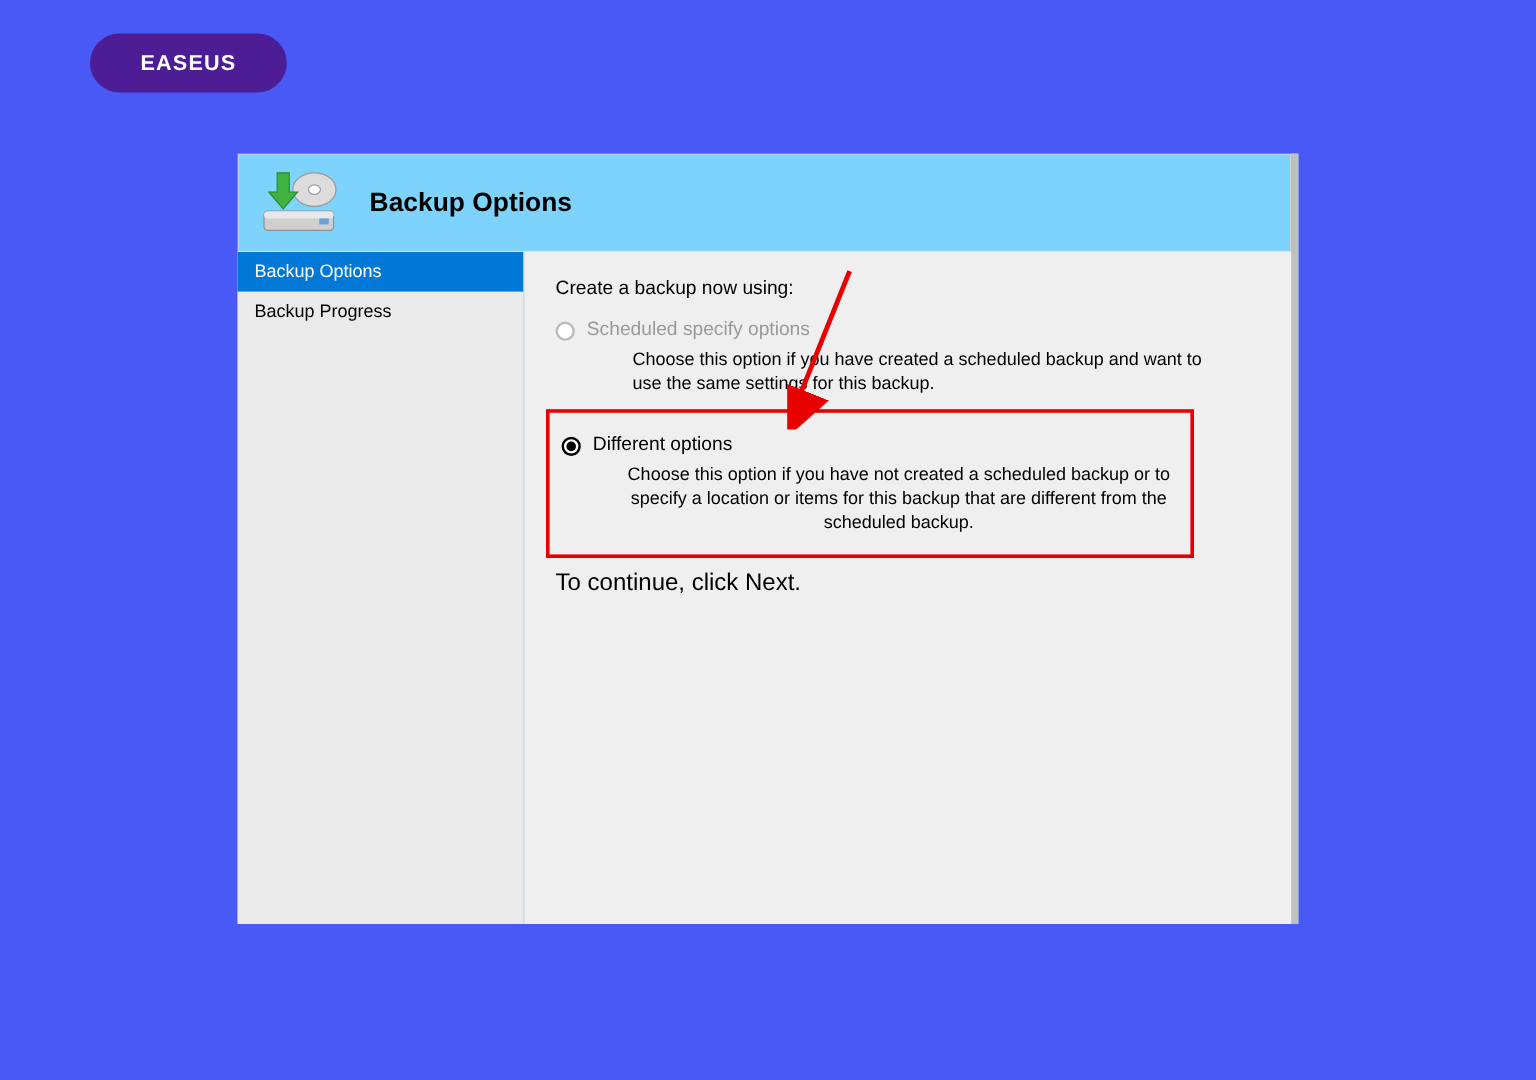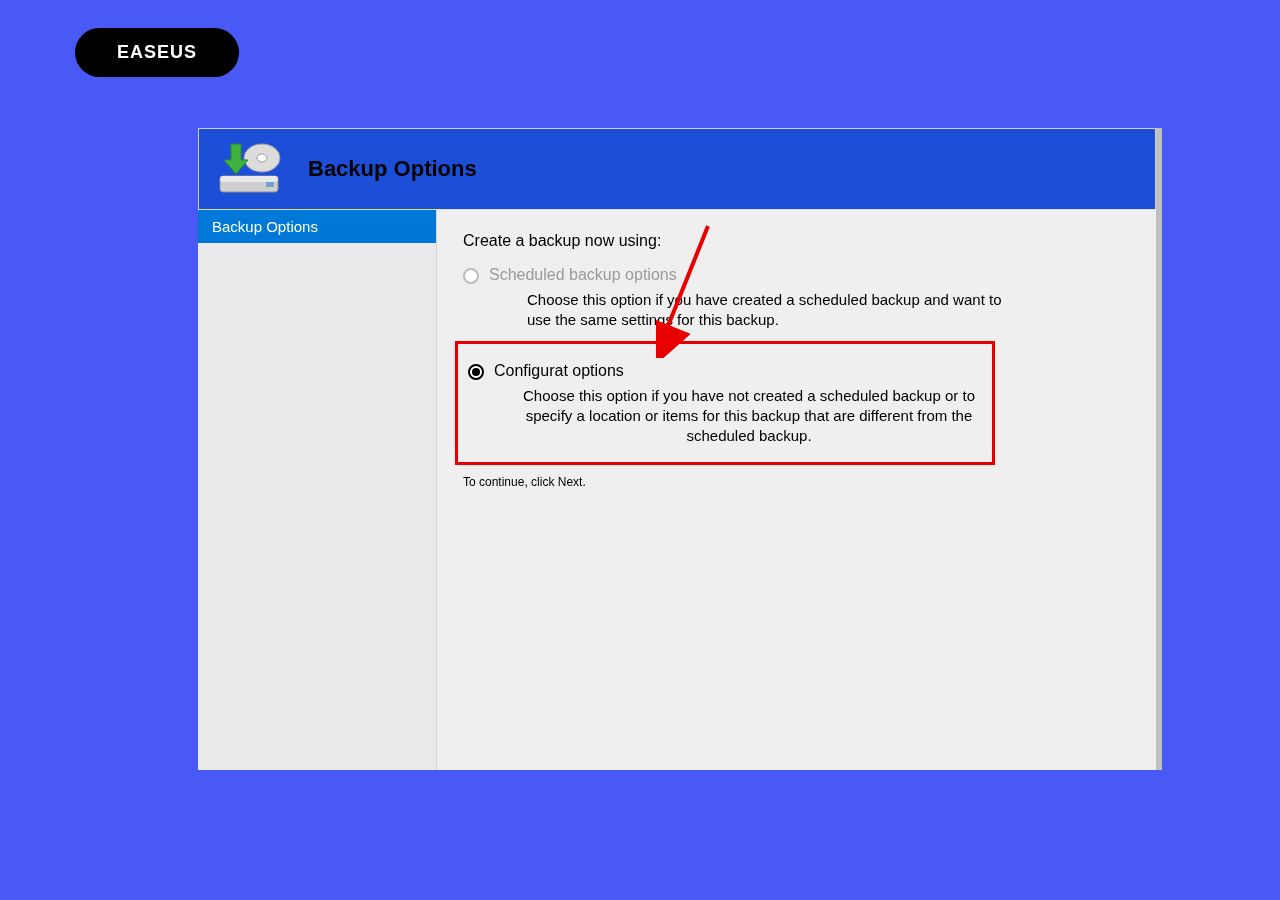--- a/index.html
+++ b/index.html
@@ -8,35 +8,35 @@
     height: 900px;
     background: #4959f5;
     font-family: "Segoe UI", Tahoma, sans-serif;
     position: relative;
     overflow: hidden;
   }
   .badge {
     position: absolute;
     left: 75px;
     top: 28px;
-    background: #000000;
+    background: #4c1d95;
     color: #fff;
     font-weight: 800;
     letter-spacing: 1px;
     padding: 14px 42px;
     border-radius: 26px;
     font-size: 18px;
   }
   .window {
     position: absolute;
     left: 198px;
     top: 128px;
-    width: 964px;
+    width: 884px;
     height: 642px;
-    background: #1d4ed8;
+    background: #7dd3fc;
     border-right: 6px solid #c0c0c0;
     box-shadow: 0 0 0 1px #d0d0d0 inset;
   }
   .window-header {
     height: 82px;
     display: flex;
     align-items: center;
     padding-left: 16px;
     border-bottom: 1px solid #e0e0e0;
   }
@@ -121,21 +121,21 @@
   }
   .highlight-box {
     border: 3px solid #e80000;
     padding: 12px 16px 16px 10px;
     margin-top: 10px;
     margin-left: -8px;
     width: 540px;
   }
   .continue {
     margin-top: 10px;
-    font-size: 12px;
+    font-size: 20px;
     color: #000;
   }
   .arrow {
     position: absolute;
     left: 219px;
     top: 8px;
     pointer-events: none;
   }
 </style>
 </head>
@@ -156,45 +156,46 @@
         <rect x="52" y="40" width="8" height="5" fill="#6fa0d8"></rect>
       </svg>
     </div>
     <div class="title">Backup Options</div>
   </div>
 
   <div class="window-body">
 
     <div class="sidebar">
       <div class="sidebar-item selected">Backup Options</div>
+      <div class="sidebar-item">Backup Progress</div>
     </div>
 
     <div class="content">
 
       <svg class="arrow" width="60" height="140">
         <defs>
           <marker id="ah" markerWidth="12" markerHeight="12" refX="3" refY="6" orient="auto">
             <path d="M0,0 L12,6 L0,12 Z" fill="#e80000"></path>
           </marker>
         </defs>
         <line x1="52" y1="8" x2="8" y2="118" stroke="#e80000" stroke-width="4" marker-end="url(#ah)"></line>
       </svg>
 
       <div class="prompt">Create a backup now using:</div>
 
       <div class="option-row">
         <span class="radio disabled"></span>
-        <span class="option-label disabled">Scheduled backup options</span>
+        <span class="option-label disabled">Scheduled specify options</span>
       </div>
       <div class="option-desc">Choose this option if you have created a scheduled backup and want to use the same settings for this backup.</div>
 
       <div class="highlight-box">
         <div class="option-row">
           <span class="radio checked"></span>
-          <span class="option-label">Configurat options</span>
+          <span class="option-label">Different options</span>
         </div>
         <div class="option-desc" style="margin-left:54px; margin-bottom:0;text-align:center;">Choose this option if you have not created a scheduled backup or to specify a location or items for this backup that are different from the scheduled backup.</div>
       </div>
 
       <div class="continue">To continue, click Next.</div>
 
     </div>
 
   </div>
 

